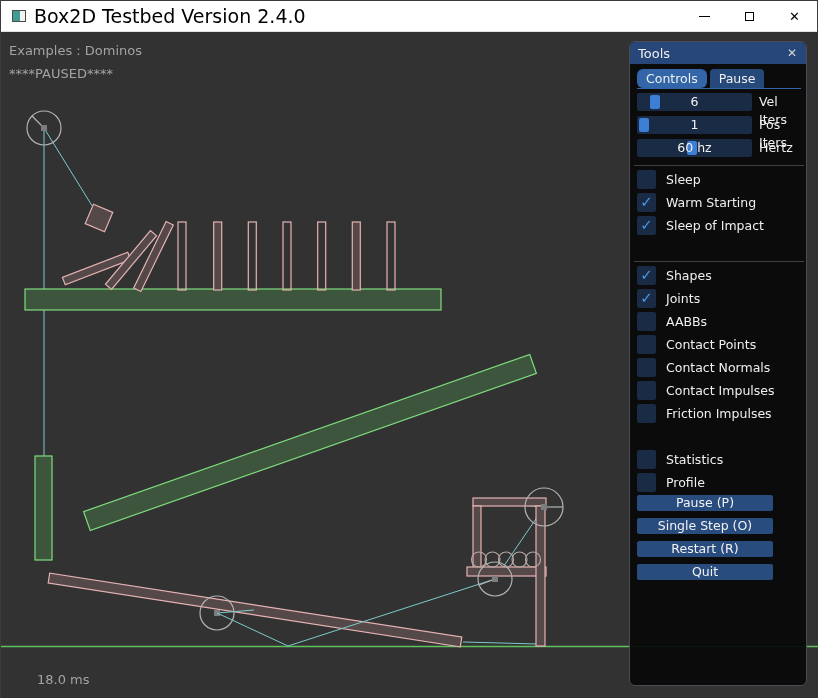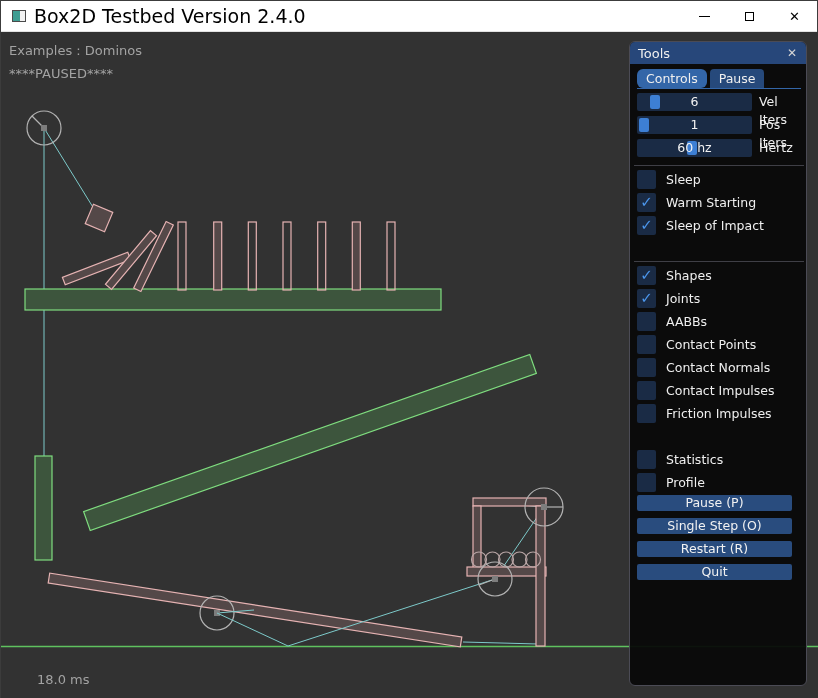--- a/index.html
+++ b/index.html
@@ -51,21 +51,21 @@
   .slider-label { position:absolute; left:122px; top:0; line-height:18px; }
 
   .sep { position:absolute; left:4px; width:170px; height:1px; background:#3f3f46; }
 
   .check-row { position:absolute; left:7px; width:164px; height:19px; }
   .check-box { position:absolute; left:0; top:0; width:19px; height:19px; background:#1a2b45; border-radius:2px;
                text-align:center; }
   .check-mark { color:#4b96ec; font-size:15px; font-weight:bold; line-height:19px; }
   .check-label { position:absolute; left:29px; top:0; line-height:19px; }
 
-  .btn { position:absolute; left:7px; width:155px; height:16px; background:#294c7e; border-radius:2px;
+  .btn { position:absolute; left:7px; width:136px; height:16px; background:#294c7e; border-radius:2px;
          text-align:center; line-height:16px; color:#f2f2f2; cursor:default; }
 </style>
 </head>
 <body>
 
 <div class="app">
 
   <div class="titlebar">
     <div class="app-icon"></div>
     <div class="title-text">Box2D Testbed Version 2.4.0</div>

